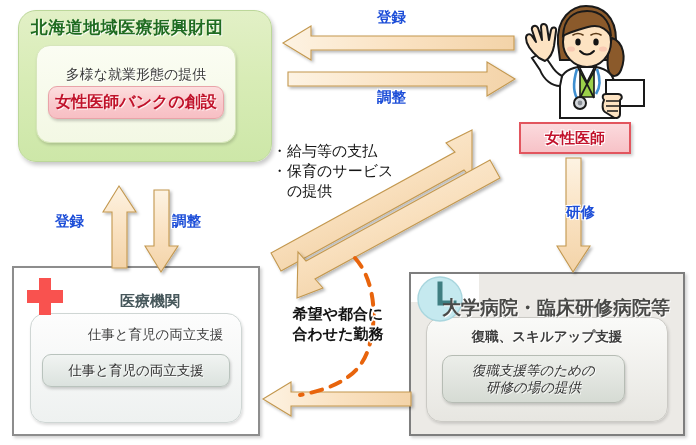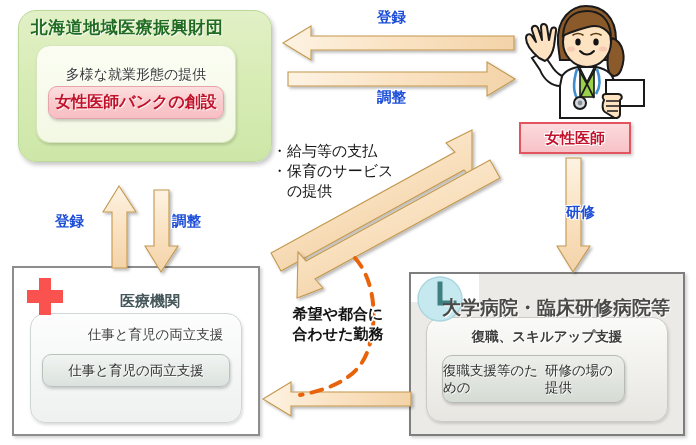--- a/index.html
+++ b/index.html
@@ -113,23 +113,24 @@
     left:426px;top:328px;width:242px;text-align:center;
     font-size:13.5px;color:#3d3d3d;text-shadow:1px 1px 0 #ffffff;font-weight:bold;
   }
   #univ-item{
     left:442px;top:355px;width:183px;height:48px;
     border-radius:10px;
     background:linear-gradient(180deg,#eceeea 0%,#d6dbd4 100%);
     border:1px solid #b6bcb4;
     box-shadow:1px 2px 3px rgba(0,0,0,.18);
     box-sizing:border-box;
-    display:flex;flex-direction:row;align-items:center;justify-content:center;
+    display:flex;flex-direction:column;align-items:center;justify-content:center;
     font-size:13.5px;line-height:1.25;color:#2f2f2f;
     text-shadow:1px 1px 0 rgba(255,255,255,.85);
+    font-style:italic;
   }
 
   
   #doctor-label{
     left:519px;top:122px;width:112px;height:32px;
     background:linear-gradient(180deg,#fbdadd 0%,#f7c2c7 100%);
     border:2px solid #e2555e;
     box-sizing:border-box;
     box-shadow:2px 2px 3px rgba(0,0,0,.2);
     display:flex;align-items:center;justify-content:center;

